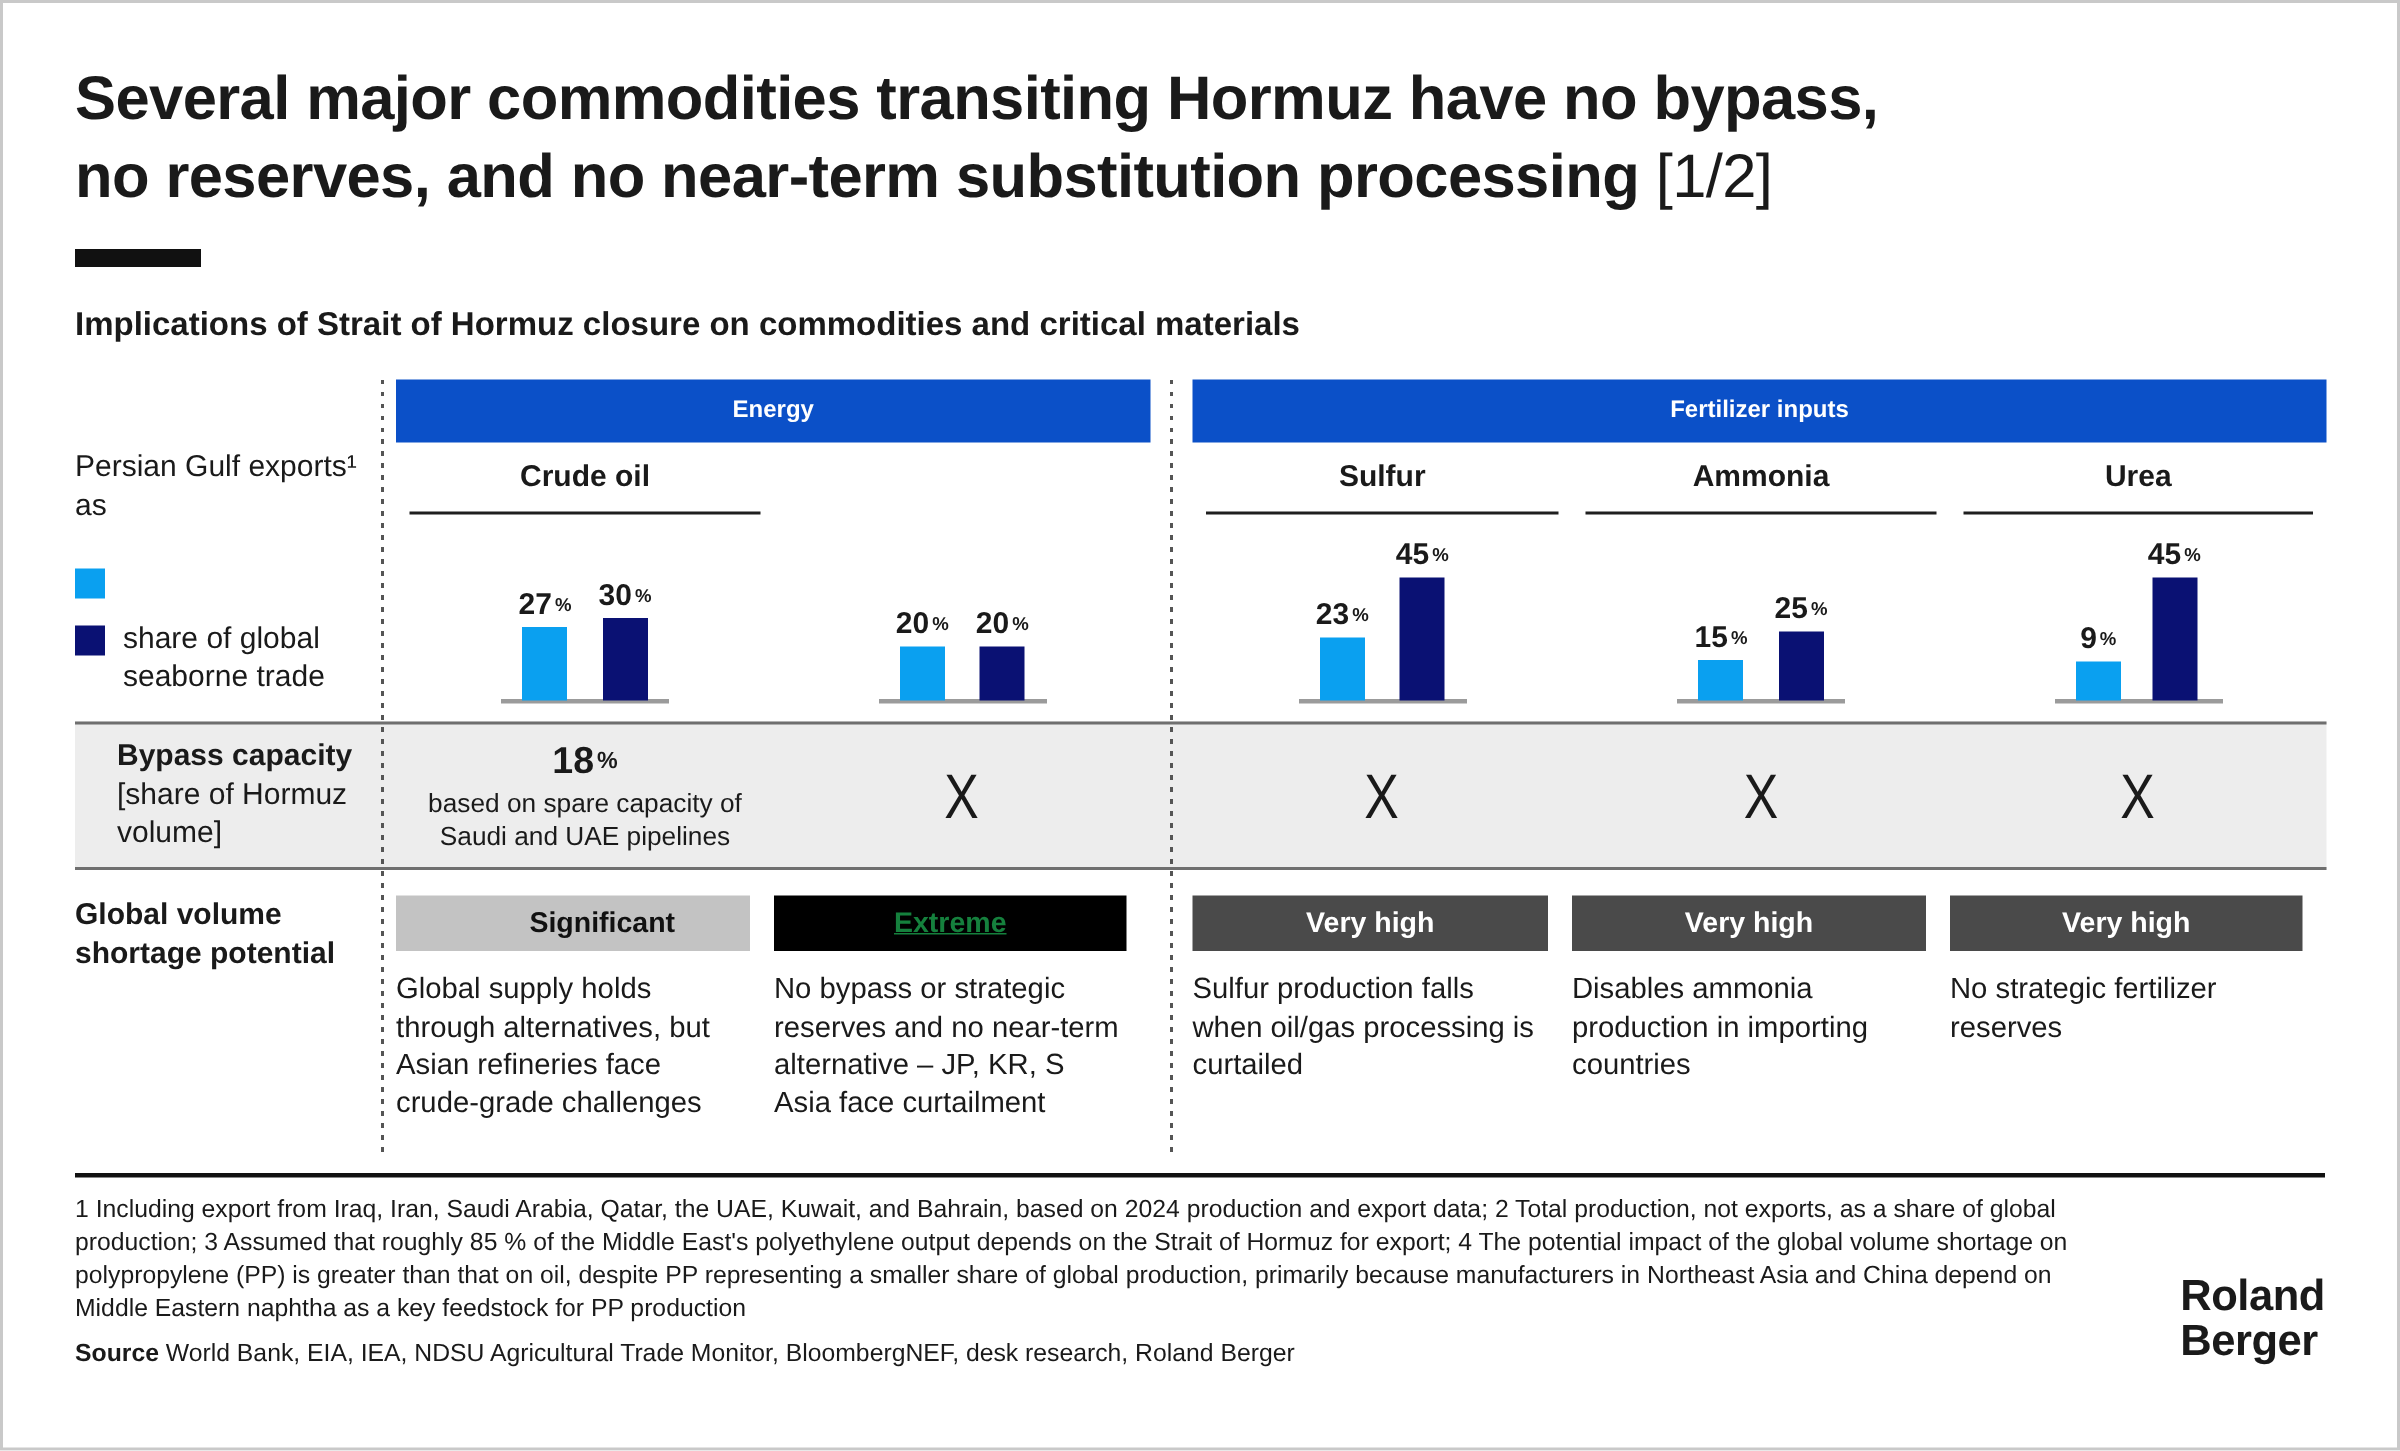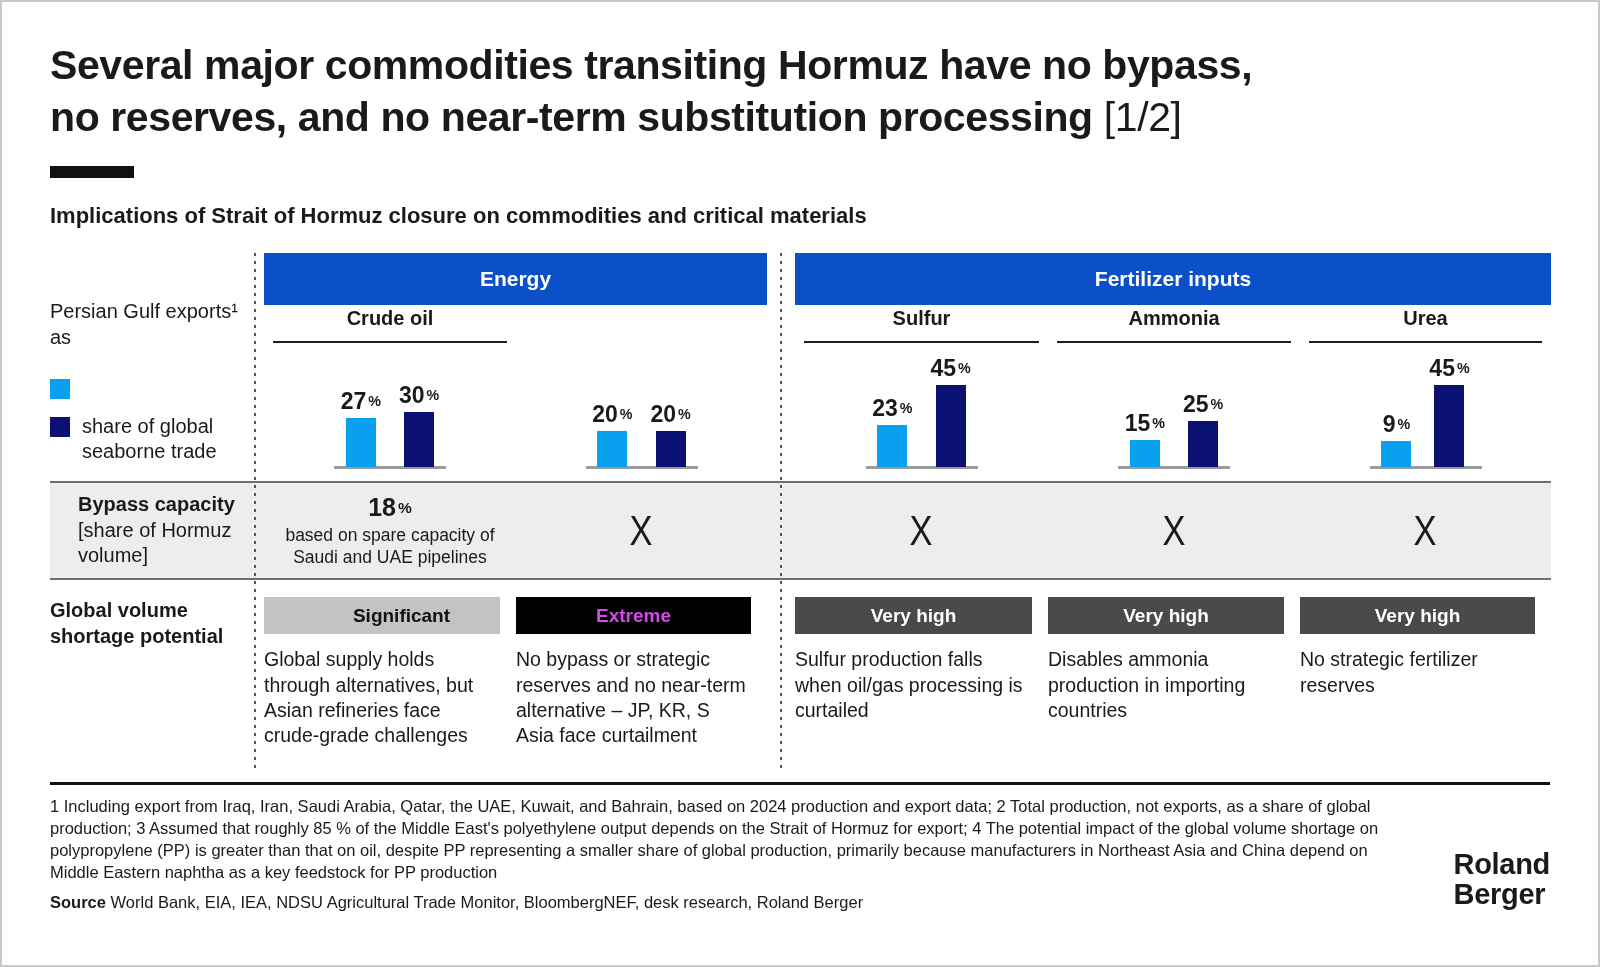--- a/index.html
+++ b/index.html
@@ -11,58 +11,58 @@
   .title{font-size:41px;font-weight:700;line-height:1.26;letter-spacing:-0.4px;}
   .title .marker{font-weight:400;}
   .title-rule{width:84px;height:12px;background:#111;margin-top:23px;}
   .subtitle{font-size:22px;font-weight:700;margin-top:25px;}
 
   .matrix{
     position:relative;margin-top:24px;display:grid;
     grid-template-columns:197px 17px 252px 251px 28px 253px 252px 251px;
     grid-template-rows:45px 45px 126px 12px 99px 190px;
   }
-  .group-bar{background:#0B50C8;color:#fff;font-size:21px;font-weight:700;
-    height:52px;display:flex;align-items:center;justify-content:center;}
+  .group-bar{background:#0B50C8;color:#fff;font-size:16px;font-weight:700;
+    height:42px;display:flex;align-items:center;justify-content:center;}
   .g-energy{grid-column:3/5;grid-row:1;}
   .g-fert{grid-column:6/9;grid-row:1;}
 
   .legend{grid-column:1;grid-row:2/4;font-size:20px;}
   .legend-heading{line-height:1.3;margin-bottom:26px;}
   .legend-item{display:flex;gap:12px;margin-bottom:15px;line-height:1.22;}
   .swatch{width:20px;height:20px;flex:0 0 20px;margin-top:3px;}
 
   .col-name{grid-row:2;font-size:20px;font-weight:700;text-align:center;
     padding-top:9px;border-bottom:2px solid #1f1f1f;margin:0 9px;}
 
   .chart{grid-row:3;position:relative;display:flex;align-items:flex-end;
     justify-content:center;gap:18px;padding-bottom:2px;}
   .baseline{position:absolute;bottom:0;left:50%;transform:translateX(-50%);
     width:112px;height:3px;background:#9b9b9b;}
   .bar-wrap{display:flex;flex-direction:column;align-items:center;position:relative;z-index:1;}
-  .bar-label{font-size:23px;font-weight:700;margin-bottom:3px;white-space:nowrap;}
+  .bar-label{font-size:20px;font-weight:700;margin-bottom:3px;white-space:nowrap;}
   .pct{font-size:0.62em;vertical-align:0.22em;margin-left:2px;}
   .bar{width:30px;}
 
   .band{grid-column:1/9;grid-row:5;background:#EDEDED;
     border-top:2px solid #6f6f6f;border-bottom:2px solid #6f6f6f;}
   .bypass-label{grid-column:1;grid-row:5;z-index:1;font-size:20px;line-height:1.27;padding-top:11px;margin-left:28px;}
   .bypass-label b{font-weight:700;}
   .bypass-cell{grid-row:5;z-index:1;display:flex;flex-direction:column;
     align-items:center;justify-content:center;text-align:center;}
   .bypass-value{font-size:25px;font-weight:700;}
   .bypass-note{font-size:17.5px;line-height:1.27;margin-top:2px;}
   .bypass-x{font-size:42px;font-weight:400;transform:scaleX(0.82);}
 
   .short-label{grid-column:1;grid-row:6;font-size:20px;font-weight:700;line-height:1.3;padding-top:17px;}
   .short-cell{grid-row:6;padding:17px 16px 0 0;}
   .badge{height:37px;display:flex;align-items:center;justify-content:center;
     font-size:19px;font-weight:700;}
   .badge.significant{background:#C3C3C3;color:#111;padding-left:39px;}
-  .badge.extreme{background:#000000;color:#d946ef;}
+  .badge.extreme{background:#000000;color:#15803d;text-decoration:underline;}
   .badge.very-high{background:#4A4A4A;color:#fff;}
   .short-text{font-size:19.5px;line-height:1.3;margin-top:13px;}
 
   .vline{position:absolute;top:0;width:2px;height:517px;z-index:2;
     background-image:repeating-linear-gradient(to bottom,#555 0 3px,transparent 3px 8px);}
   .vline1{left:204px;}
   .vline2{left:730px;}
 
   .footer-rule{border:none;border-top:3px solid #111;margin:12px 0 0 0;}
   .footer{display:flex;align-items:flex-end;margin-top:11px;}

